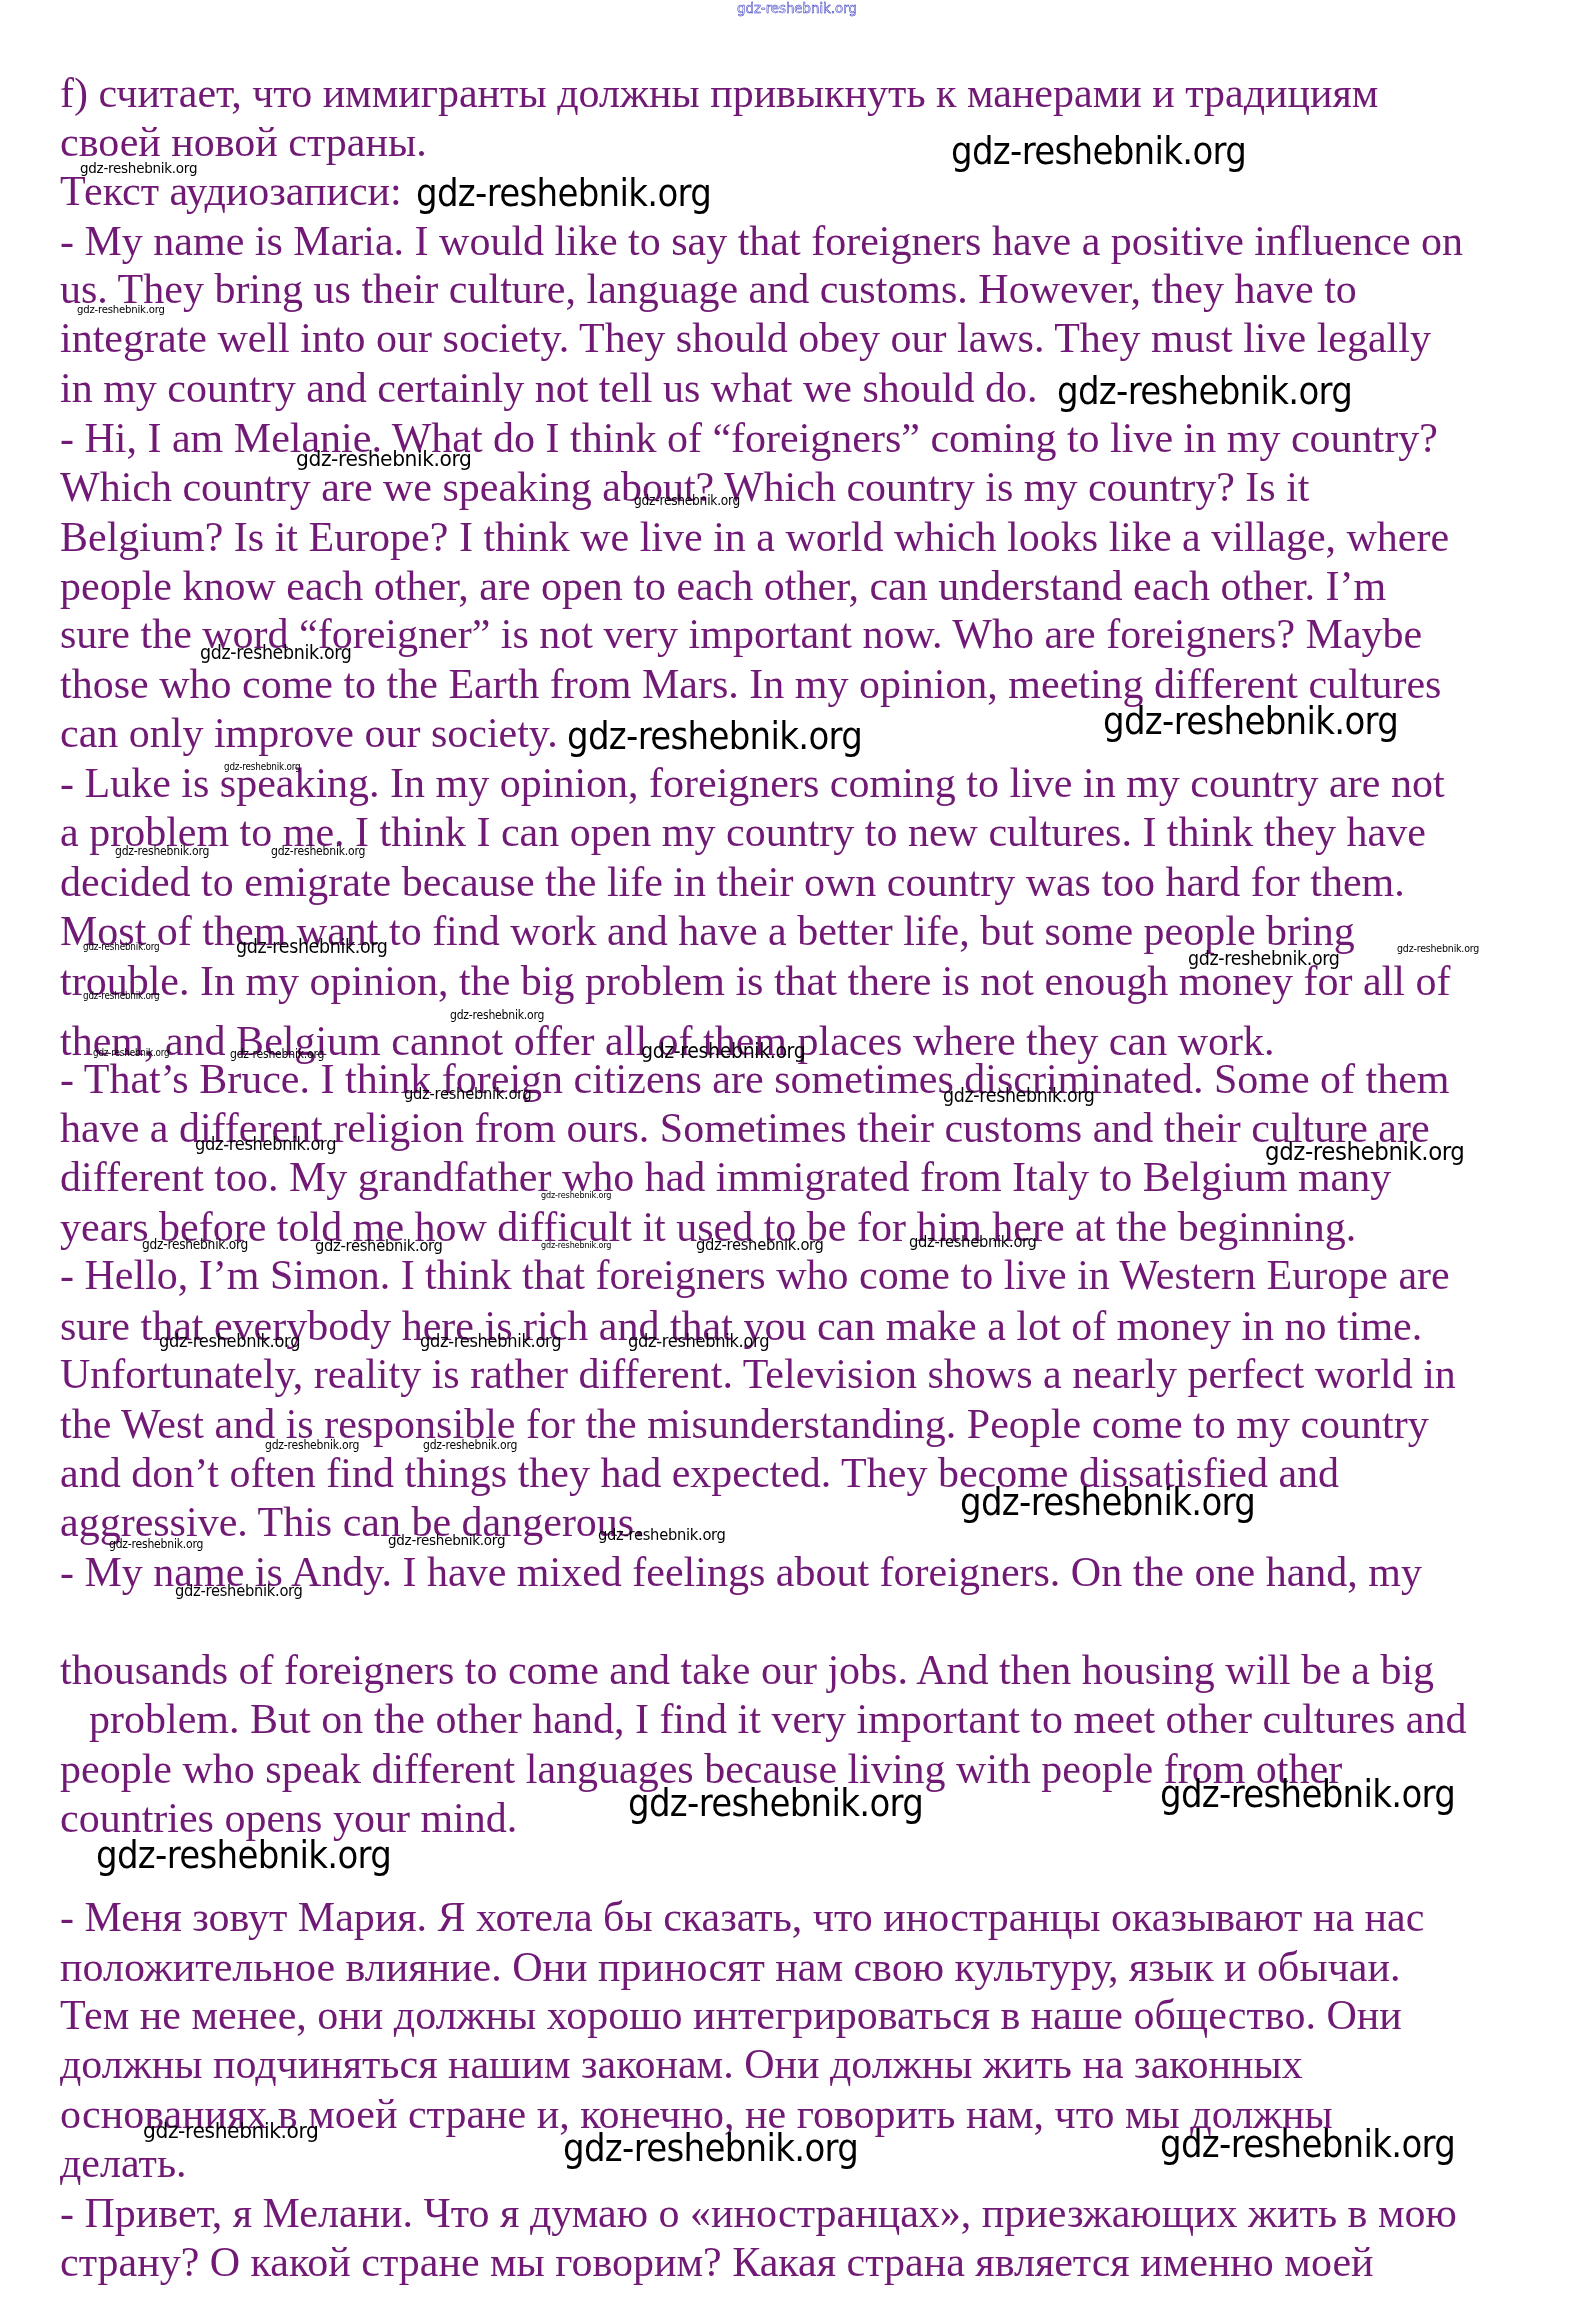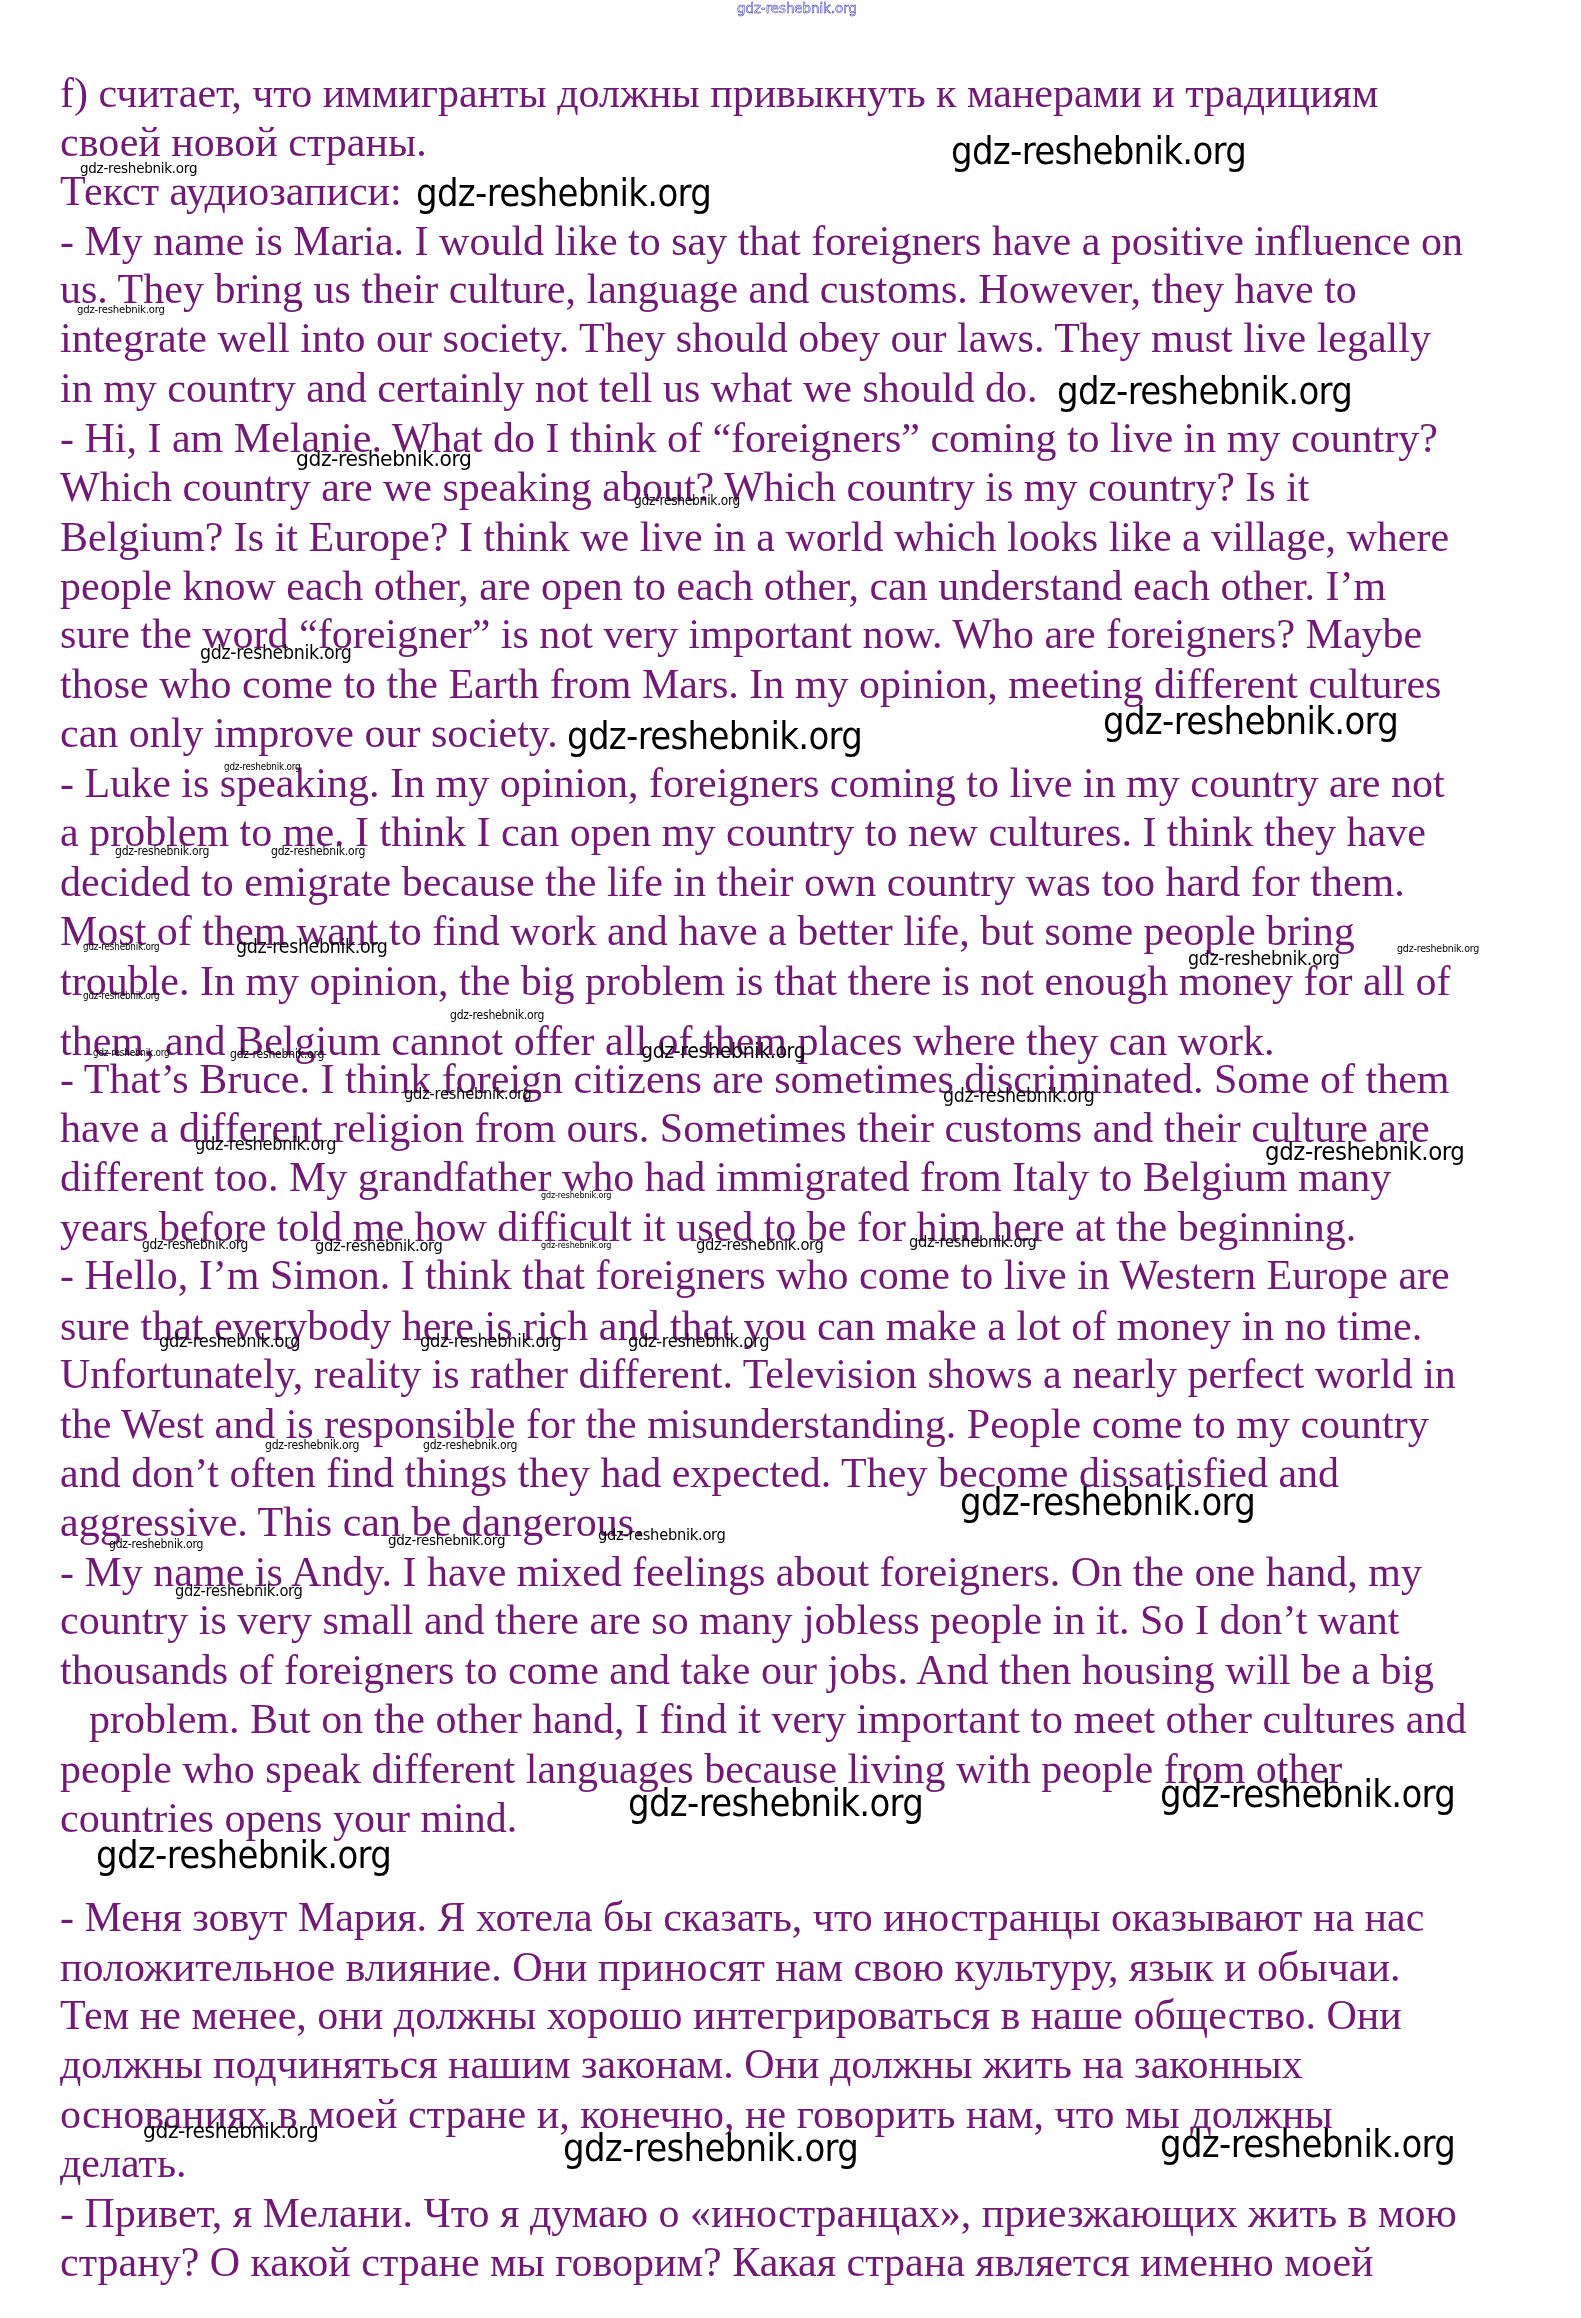--- a/index.html
+++ b/index.html
@@ -59,21 +59,20 @@
   <div class="line" style="top: 1104px; transform: scaleX(1);">have a different religion from ours. Sometimes their customs and their culture are</div>
   <div class="line" style="top: 1153px; transform: scaleX(1);">different too. My grandfather who had immigrated from Italy to Belgium many</div>
   <div class="line" style="top: 1203px; transform: scaleX(1);">years before told me how difficult it used to be for him here at the beginning.</div>
   <div class="line" style="top: 1251px; transform: scaleX(1);">- Hello, I’m Simon. I think that foreigners who come to live in Western Europe are</div>
   <div class="line" style="top: 1302px; transform: scaleX(1);">sure that everybody here is rich and that you can make a lot of money in no time.</div>
   <div class="line" style="top: 1350px; transform: scaleX(1);">Unfortunately, reality is rather different. Television shows a nearly perfect world in</div>
   <div class="line" style="top: 1400px; transform: scaleX(1);">the West and is responsible for the misunderstanding. People come to my country</div>
   <div class="line" style="top: 1449px; transform: scaleX(1);">and don’t often find things they had expected. They become dissatisfied and</div>
   <div class="line" style="top: 1498px; transform: scaleX(1);">aggressive. This can be dangerous.</div>
   <div class="line" style="top: 1548px; transform: scaleX(1);">- My name is Andy. I have mixed feelings about foreigners. On the one hand, my</div>
-  <div class="line" style="top: 1596px; transform: scaleX(1);">country is very small and there are so many jobless people in it. So I don’t want</div>
   <div class="line" style="top: 1646px; transform: scaleX(1);">thousands of foreigners to come and take our jobs. And then housing will be a big</div>
   <div class="line" style="top: 1695px; transform: scaleX(1); margin-left: 29px;">problem. But on the other hand, I find it very important to meet other cultures and</div>
   <div class="line" style="top: 1745px; transform: scaleX(1);">people who speak different languages because living with people from other</div>
   <div class="line" style="top: 1794px; transform: scaleX(1);">countries opens your mind.</div>
 
   <div class="line" style="top: 1893px; transform: scaleX(1);">- Меня зовут Мария. Я хотела бы сказать, что иностранцы оказывают на нас</div>
   <div class="line" style="top: 1943px; transform: scaleX(1);">положительное влияние. Они приносят нам свою культуру, язык и обычаи.</div>
   <div class="line" style="top: 1991px; transform: scaleX(1);">Тем не менее, они должны хорошо интегрироваться в наше общество. Они</div>
   <div class="line" style="top: 2040px; transform: scaleX(1);">должны подчиняться нашим законам. Они должны жить на законных</div>
   <div class="line" style="top: 2090px; transform: scaleX(1);">основаниях в моей стране и, конечно, не говорить нам, что мы должны</div>

